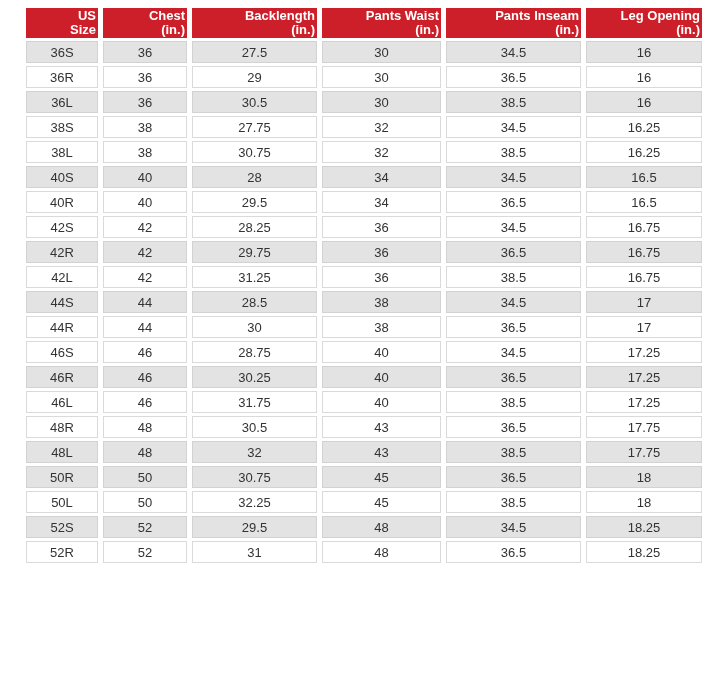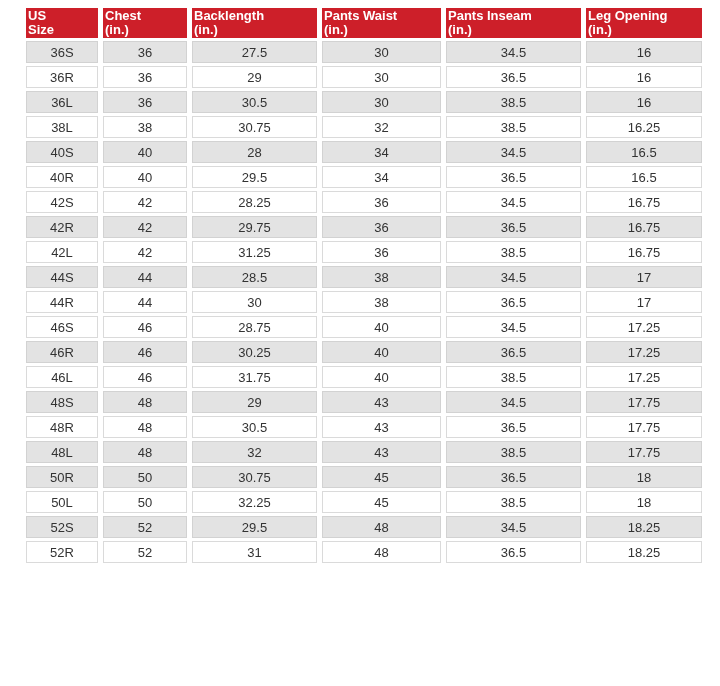--- a/index.html
+++ b/index.html
@@ -22,21 +22,21 @@
   col.c3 { width: 125px; }
   col.c4 { width: 119px; }
   col.c5 { width: 135px; }
   col.c6 { width: 116px; }
   th {
     background: #cd1f29;
     color: #ffffff;
     font-size: 13px;
     font-weight: bold;
     line-height: 14px;
-    text-align: left;
+    text-align: right;
     vertical-align: middle;
     height: 30px;
     padding: 1px 2px;
     box-sizing: border-box;
   }
   td {
     background: #ffffff;
     border: 1px solid #dadada;
     color: #333333;
     font-size: 13px;
@@ -92,20 +92,28 @@
       </tr>
       <tr class="alt">
         <td>36L</td>
         <td>36</td>
         <td>30.5</td>
         <td>30</td>
         <td>38.5</td>
         <td>16</td>
       </tr>
       <tr>
+        <td>38S</td>
+        <td>38</td>
+        <td>27.75</td>
+        <td>32</td>
+        <td>34.5</td>
+        <td>16.25</td>
+      </tr>
+      <tr>
         <td>38L</td>
         <td>38</td>
         <td>30.75</td>
         <td>32</td>
         <td>38.5</td>
         <td>16.25</td>
       </tr>
       <tr class="alt">
         <td>40S</td>
         <td>40</td>
@@ -178,28 +186,20 @@
         <td>36.5</td>
         <td>17.25</td>
       </tr>
       <tr>
         <td>46L</td>
         <td>46</td>
         <td>31.75</td>
         <td>40</td>
         <td>38.5</td>
         <td>17.25</td>
-      </tr>
-      <tr class="alt">
-        <td>48S</td>
-        <td>48</td>
-        <td>29</td>
-        <td>43</td>
-        <td>34.5</td>
-        <td>17.75</td>
       </tr>
       <tr>
         <td>48R</td>
         <td>48</td>
         <td>30.5</td>
         <td>43</td>
         <td>36.5</td>
         <td>17.75</td>
       </tr>
       <tr class="alt">

